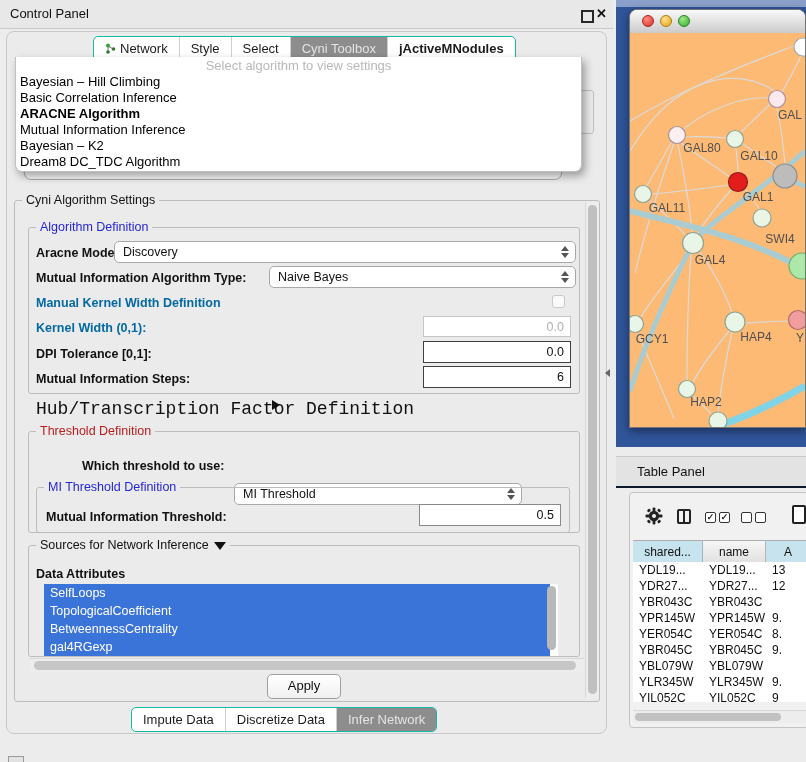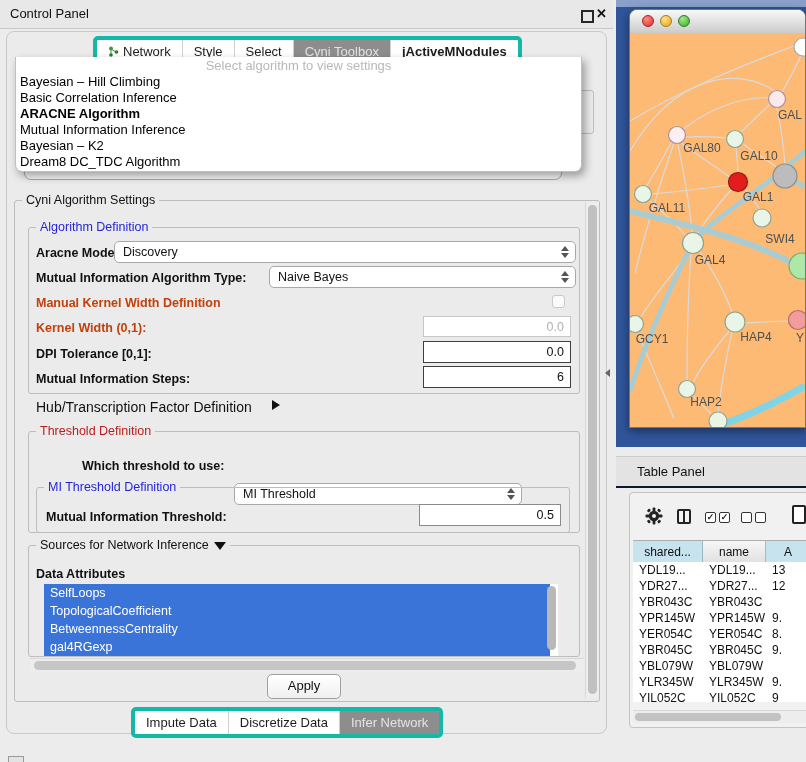--- a/index.html
+++ b/index.html
@@ -6,33 +6,33 @@
   #root{position:relative;width:806px;height:762px;background:#ececec;overflow:hidden;
         font-family:"Liberation Sans",sans-serif;-webkit-font-smoothing:antialiased;}
   .abs{position:absolute;}
   
   .cp-titlebar{left:0;top:0;width:613px;height:28px;background:#e8e8e8;border-bottom:1px solid #c8c8c8;}
   .cp-title{left:10px;top:0;line-height:28px;font-size:13px;color:#111;}
   .float-ic{left:581px;top:10px;width:9px;height:9px;border:2px solid #262626;background:transparent;}
   .close-ic{left:596px;top:6px;font-size:13px;font-weight:bold;color:#111;line-height:16px;}
   .cp-body{left:6px;top:31px;width:599px;height:701px;border:1px solid #c9c9c9;border-radius:8px;background:#ebebeb;}
   
-  .seg{display:flex;height:23px;border:4px solid #14b8a6;border-radius:5px;background:#fff;overflow:hidden;z-index:3;}
+  .seg{display:flex;height:23px;border:1px solid #14b8a6;border-radius:5px;background:#fff;overflow:hidden;z-index:3;}
   .seg .tab{padding:0 11px;font-size:13px;color:#1c1c1c;line-height:23px;border-left:1px solid #cfcfcf;white-space:nowrap;display:flex;align-items:center;gap:4px;}
   .seg .tab:first-child{border-left:none;}
   .seg .tab.sel{background:#8d8d8d;color:#e4e4e4;}
   .seg .tab.bold{font-weight:bold;}
   .top-tabs{left:93px;top:36px;}
   .bot-tabs{left:131px;top:707px;}
   
   .gb{border:1px solid #bdbdbd;border-radius:3px;}
   .gb-label{position:absolute;background:#ebebeb;padding:0 4px;font-size:12.5px;white-space:nowrap;}
   .lbl{font-size:12.5px;color:#111;white-space:nowrap;}
   .b{font-weight:bold;}
-  .dis{color:#c2410c;}
+  .dis{color:#0369a1;}
   .blue{color:#2525d8;}
   .green{color:#b91c1c;}
   
   .combo{background:#fff;border:1px solid #a8a8a8;border-radius:5px;font-size:12.5px;color:#111;
          line-height:20px;padding-left:8px;box-sizing:border-box;height:22px;}
   .arrows{position:absolute;right:6px;top:50%;transform:translateY(-50%);width:8px;height:12px;}
   .arrows:before,.arrows:after{content:"";position:absolute;left:0;border-left:4px solid transparent;border-right:4px solid transparent;}
   .arrows:before{top:0;border-bottom:5px solid #555;}
   .arrows:after{bottom:0;border-top:5px solid #555;}
   
@@ -164,21 +164,21 @@
   <span class="abs lbl b" style="left:36px;top:347px;">DPI Tolerance [0,1]:</span>
   <div class="abs field dark" style="left:423px;top:341px;width:148px;">
     <span>0.0</span>
   </div>
 
   <span class="abs lbl b" style="left:36px;top:372px;">Mutual Information Steps:</span>
   <div class="abs field dark" style="left:423px;top:366px;width:148px;">
     <span>6</span>
   </div>
 
-  <span class="abs lbl" style="left:36px;top:399px;font-size:14px;">Hub/Transcription Factor Definition</span>
+  <span class="abs lbl" style="left:36px;top:399px;font-size:18px;font-family:Liberation Mono, monospace;">Hub/Transcription Factor Definition</span>
   <div class="abs tri-r" style="left:272px;top:400px;"></div>
 
   <div class="abs gb" style="left:28px;top:431px;width:550px;height:100px;"></div>
   <span class="gb-label green" style="left:36px;top:424px;">Threshold Definition</span>
 
   <span class="abs lbl b" style="left:82px;top:459px;">Which threshold to use:</span>
   <div class="abs combo" style="left:234px;top:454px;width:288px;margin-top:29px;">
     <span>MI Threshold</span>
     <span class="arrows"></span>
   </div>

